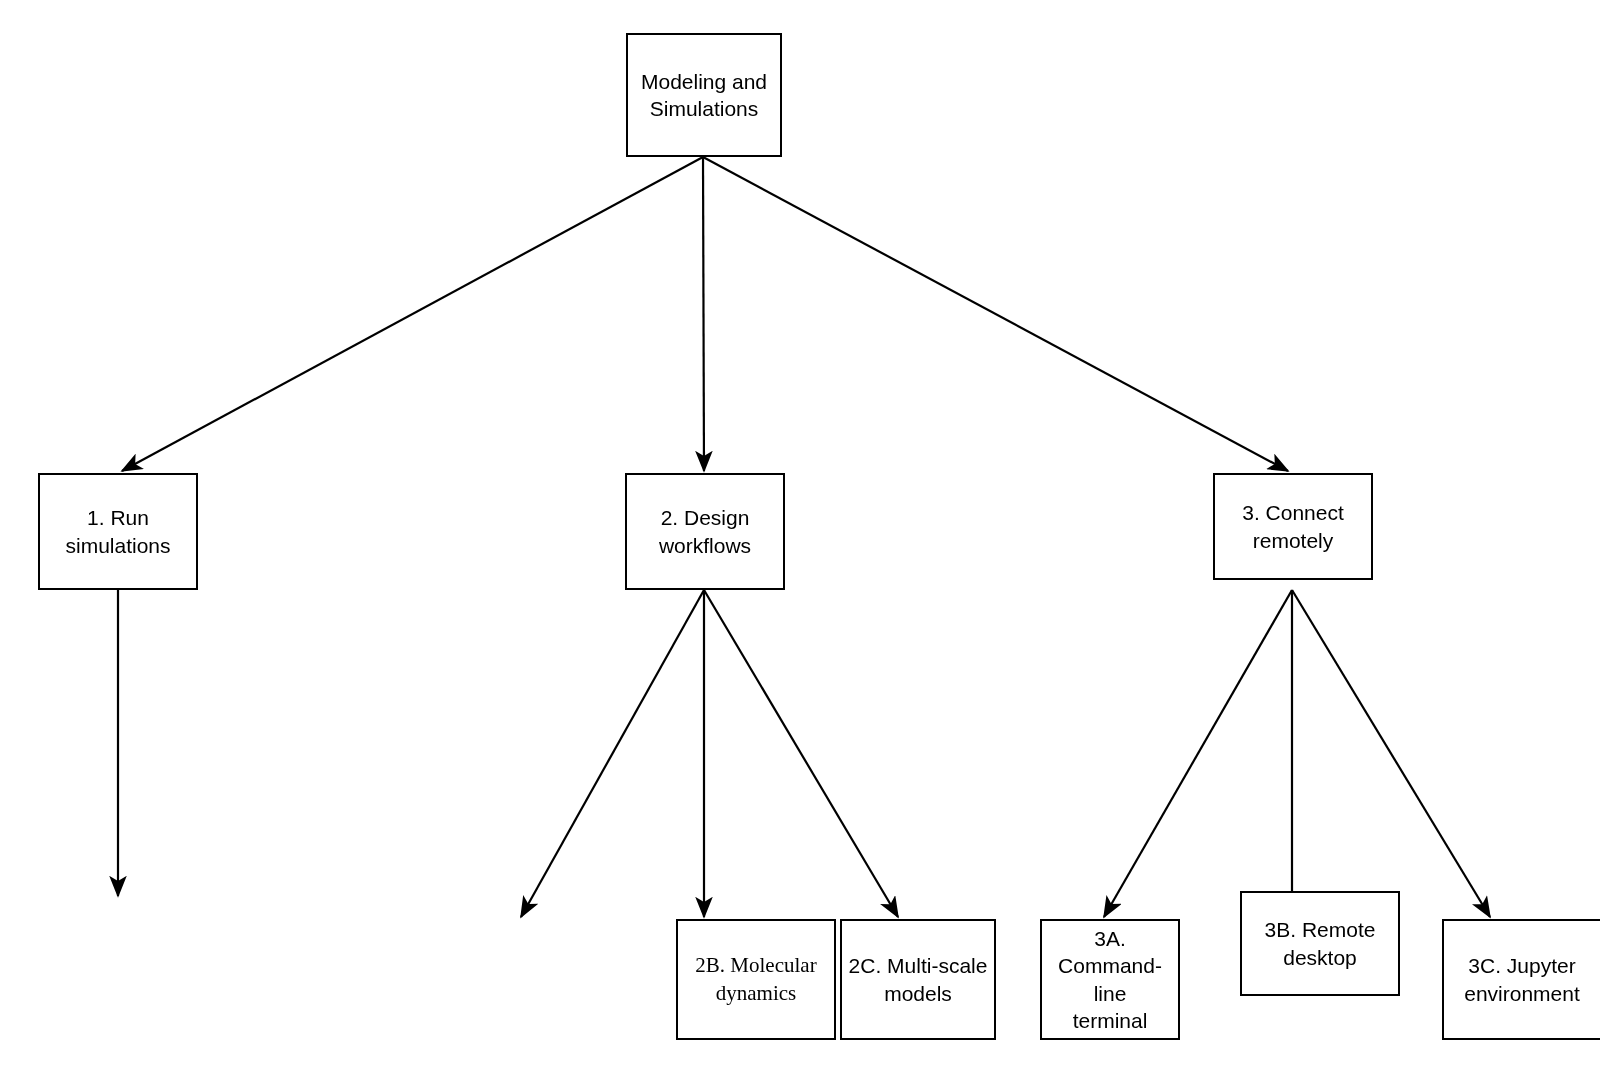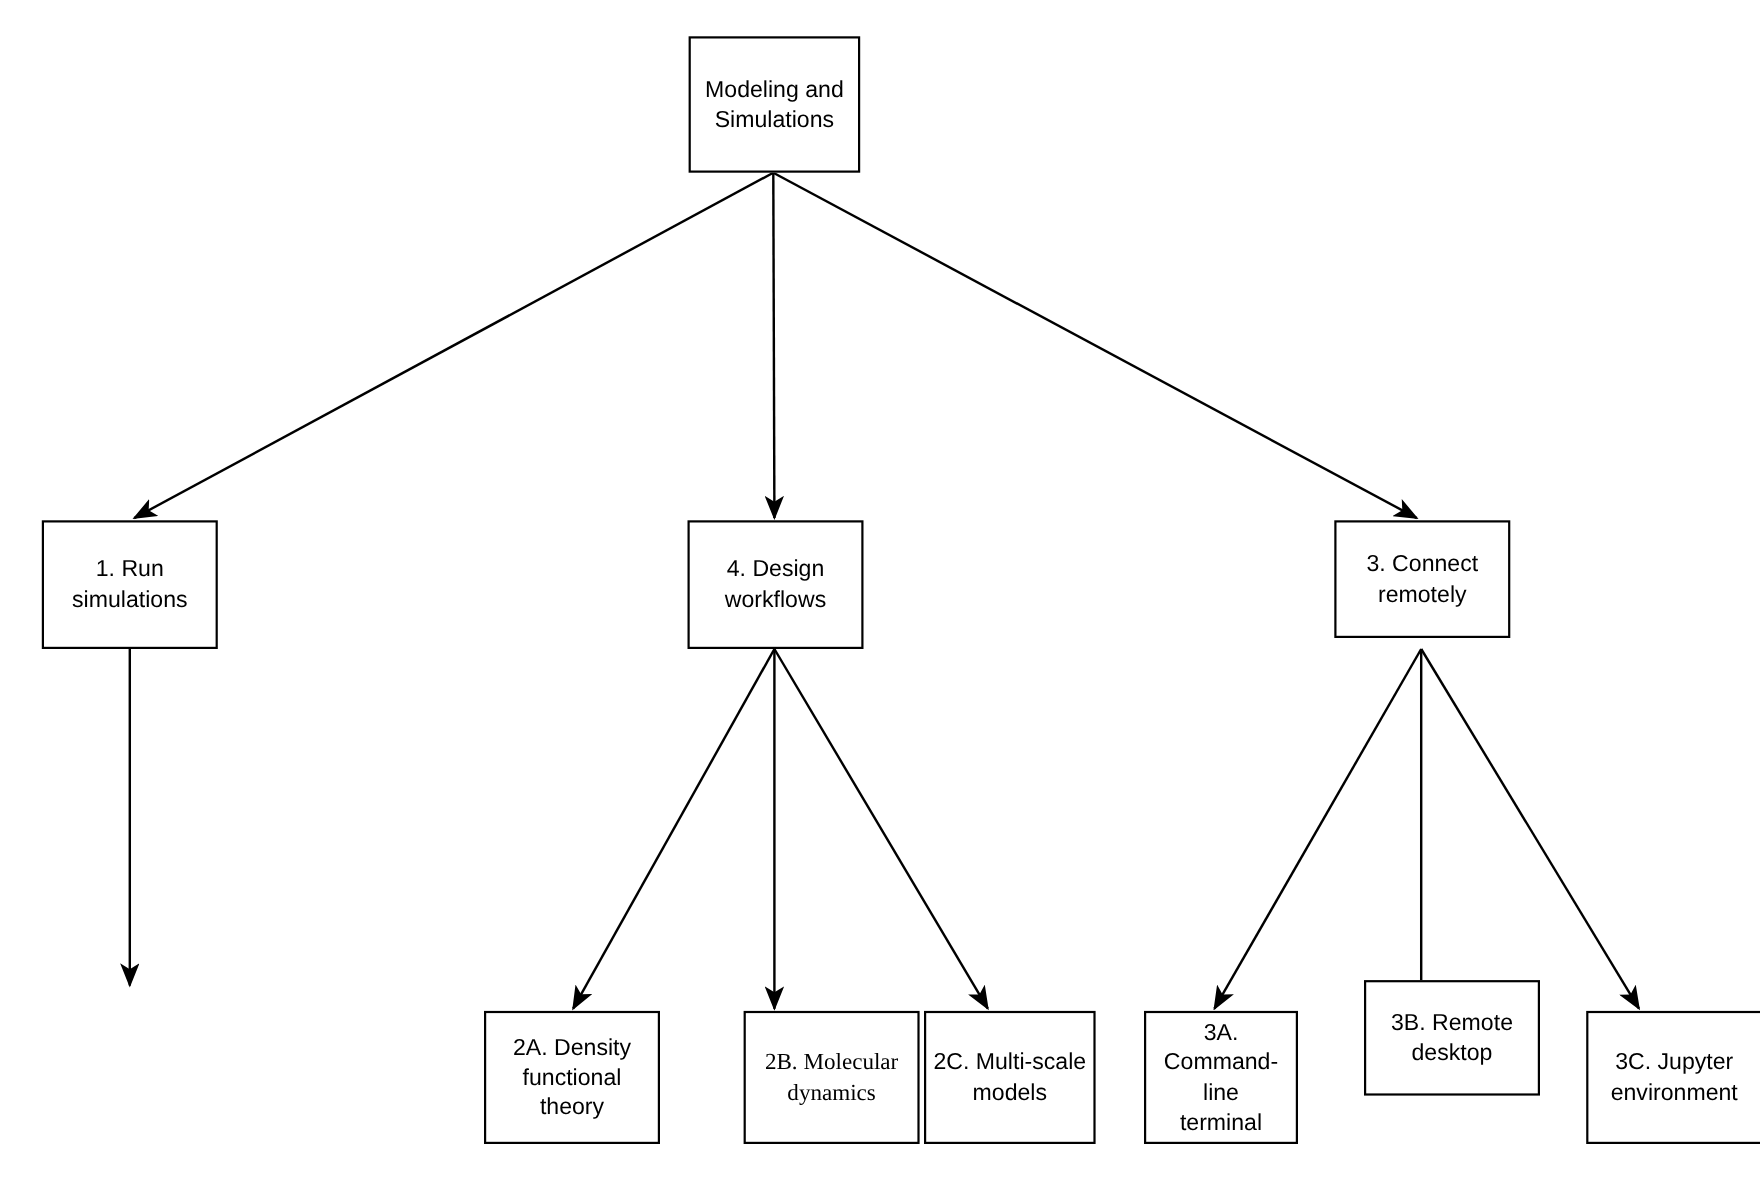--- a/index.html
+++ b/index.html
@@ -68,30 +68,27 @@
         <line x1="1292" y1="590" x2="1490" y2="917" stroke="#000000" stroke-width="2.2" marker-end="url(#arrowhead)"></line>
       </g>
   </svg>
 
   <div class="node" style="left: 626px; top: 33px; width: 156px; height: 124px;">Modeling and
 Simulations</div>
 
   <div class="node" style="left: 38px; top: 473px; width: 160px; height: 117px;">1. Run
 simulations</div>
 
-  <div class="node" style="left: 625px; top: 473px; width: 160px; height: 117px;">4. Design
+  <div class="node" style="left: 625px; top: 473px; width: 160px; height: 117px;">2. Design
 workflows</div>
 
   <div class="node" style="left: 1213px; top: 473px; width: 160px; height: 107px;">3. Connect
 remotely</div>
 
 
-  <div class="node" style="left: 440px; top: 919px; width: 160px; height: 121px;">2A. Density
-functional
-theory</div>
 
   <div class="node" style="left: 676px; top: 919px; width: 160px; height: 121px; font-family: Liberation Serif, serif;">2B. Molecular
 dynamics</div>
 
   <div class="node" style="left: 840px; top: 919px; width: 156px; height: 121px;">2C. Multi-scale
 models</div>
 
   <div class="node" style="left: 1040px; top: 919px; width: 140px; height: 121px;">3A.
 Command-line
 terminal</div>

